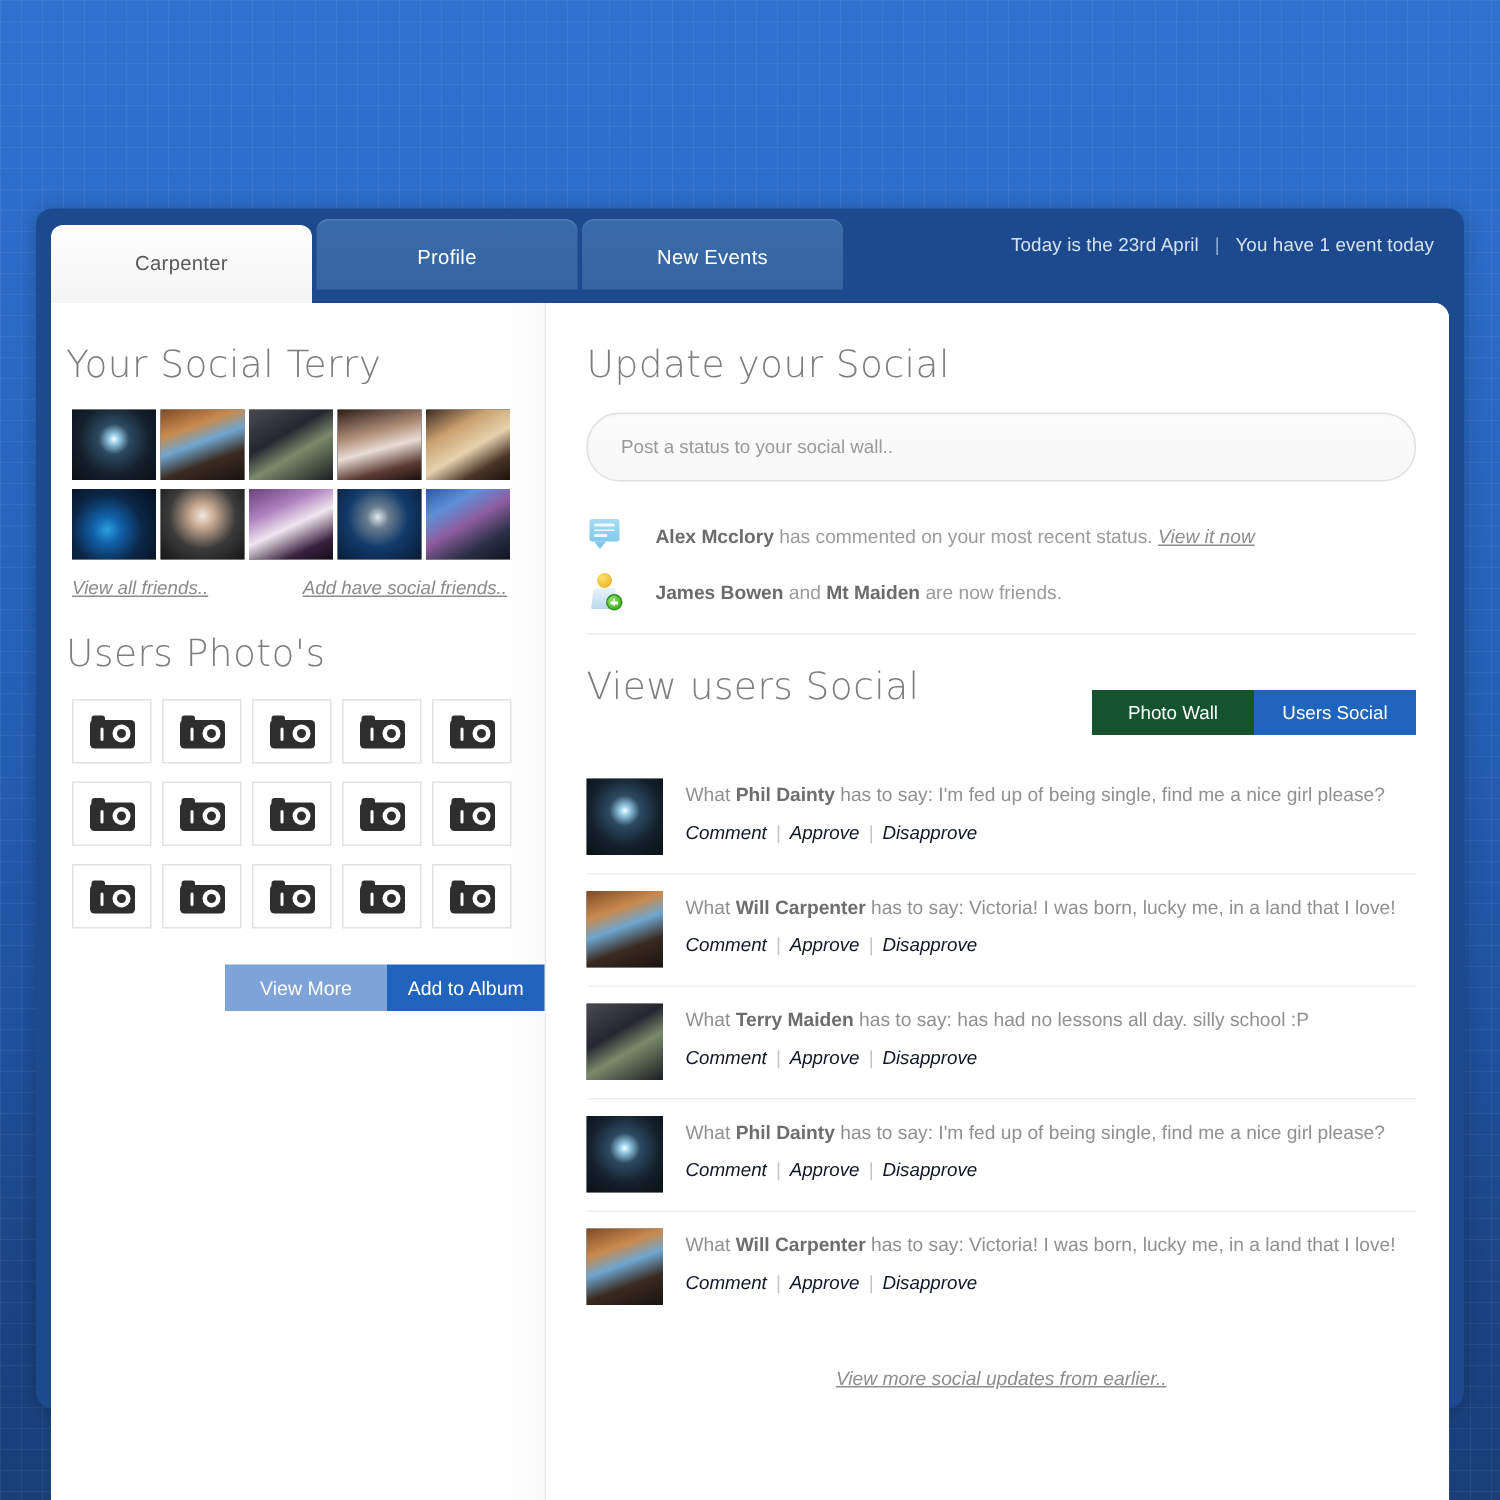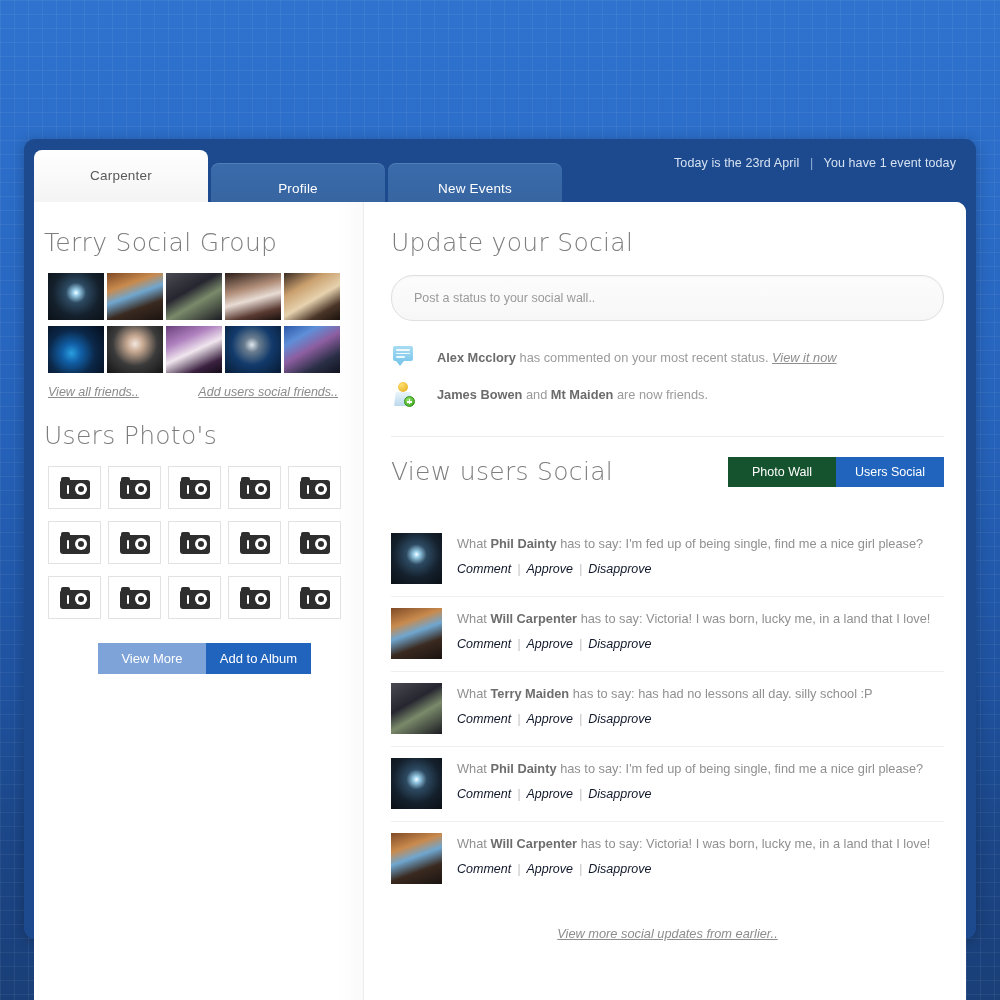--- a/index.html
+++ b/index.html
@@ -43,21 +43,21 @@
     box-shadow: 0 2px 14px rgba(0,0,0,0.25);
   }
 
   
   #tabbar {
     position: absolute;
     left: 0; top: 0; right: 0; height: 63px;
   }
   .tab {
     position: absolute;
-    top: 24px;
+    top: 7px;
     height: 47px;
     border-radius: 8px 8px 0 0;
     text-align: center;
     font-size: 13.5px;
     letter-spacing: 0.2px;
     line-height: 52px;
     cursor: pointer;
     user-select: none;
   }
   .tab.inactive {
@@ -199,21 +199,21 @@
   }
   .cam .lens:after {
     content:''; position:absolute;
     left:3px; top:3px; width:6px; height:6px;
     border-radius:50%; background:#2e2e2e;
   }
 
   #photo-buttons {
     margin: 24px 0 0 0;
     display:flex;
-    justify-content:center;
+    justify-content:flex-end;
     padding-left: 2px;
   }
   .pbtn {
     height: 31px; line-height: 31px;
     font-size: 13px;
     color: #fff;
     text-align: center;
     cursor: pointer;
     user-select: none;
   }
@@ -310,24 +310,24 @@
   .ic-user .torso {
     position:absolute; left:0px; top:10px;
     width:18px; height:14px;
     background: linear-gradient(180deg,#e9f4fb 0%, #bcd9ec 100%);
     border-radius: 2px 2px 1px 1px;
     clip-path: polygon(10% 0, 90% 0, 100% 100%, 0 100%);
   }
 
   
   #users-social-head {
-    margin-top: 26px;
+    margin-top: 12px;
     border-top: 1px solid #ededed;
     padding-top: 20px;
-    display: flex; align-items: flex-start;
+    display: flex; align-items: flex-end;
     justify-content: space-between;
   }
   #users-social-head h2 { margin: 0; }
   #toggle-group { display: flex; }
   .tgl {
     height: 30px; line-height: 30px;
     font-size: 12.5px; color: #fff;
     text-align: center; cursor: pointer;
     user-select: none;
   }
@@ -413,21 +413,21 @@
       <span>Today is the 23rd April</span>
       <span class="sep">|</span>
       <span>You have 1 event today</span>
     </div>
   </div>
 
   <div id="content">
 
     <div id="left-col">
 
-      <h2 class="section-title">Terry Social Group</h2>
+      <h2 class="section-title">Your Social Terry</h2>
 
       <div id="friends-grid">
           <div class="friend-thumb">
             <div class="ph ph-a"></div>
           </div>
           <div class="friend-thumb">
             <div class="ph ph-b"></div>
           </div>
           <div class="friend-thumb">
             <div class="ph ph-c"></div>
@@ -450,21 +450,21 @@
           <div class="friend-thumb">
             <div class="ph ph-i"></div>
           </div>
           <div class="friend-thumb">
             <div class="ph ph-j"></div>
           </div>
         </div>
 
       <div id="friends-links">
         <a>View all friends..</a>
-        <a>Add users social friends..</a>
+        <a>Add have social friends..</a>
       </div>
 
       <h2 class="section-title" style="margin-top:22px;">Users Photo's</h2>
 
       <div id="photos-grid">
           <div class="photo-cell">
             <div class="cam">
               <div class="bump"></div>
               <div class="body"></div>
               <div class="bar"></div>

